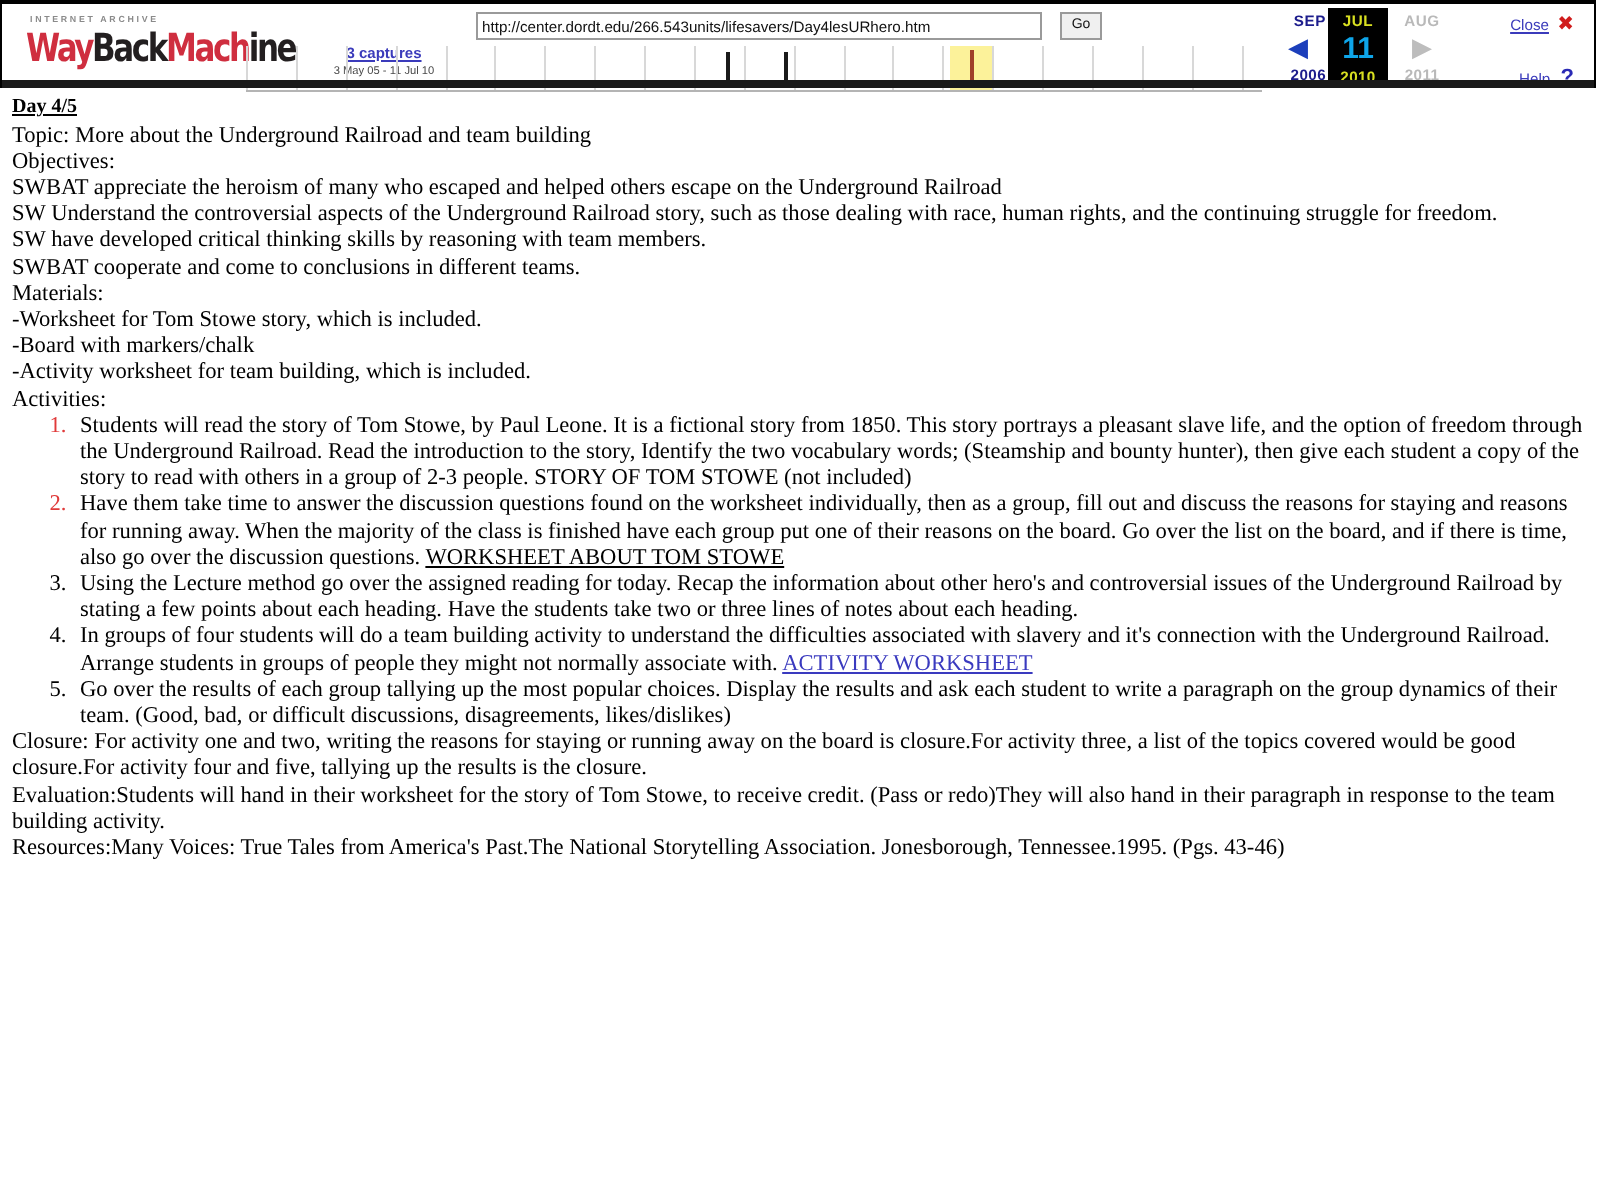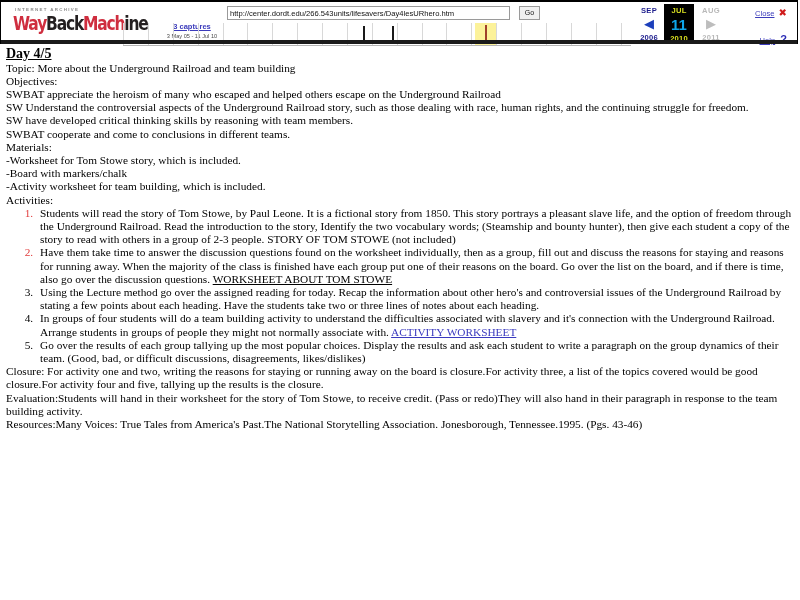--- a/index.html
+++ b/index.html
@@ -88,21 +88,21 @@
   .wm-captures-range {
     font-size: 5.6px;
     color: #4a4a4a;
     white-space: nowrap;
     margin-top: 2px;
   }
 
   
   .wm-urlrow {
     position: absolute;
-    left: 226px;
+    left: 237px;
     top: 4px;
     width: 330px;
     height: 15px;
   }
   .wm-url {
     position: absolute;
     left: 0; top: 0;
     width: 283px;
     height: 14px;
     box-sizing: border-box;
@@ -203,21 +203,21 @@
     font-weight: bold;
     line-height: 17px;
     color: #0ea5e9;
   }
   .wm-dn-yr {
     font-size: 7.6px;
     font-weight: bold;
     letter-spacing: 0.2px;
     line-height: 11px;
   }
-  .wm-dn-prev .wm-dn-mon, .wm-dn-prev .wm-dn-yr { color: #1c1c8c; }
+  .wm-dn-prev .wm-dn-mon, .wm-dn-prev .wm-dn-yr { color: #1c1c8c; text-align: right; }
   .wm-dn-prev .wm-dn-arrow { color: #1c3fbb; }
   .wm-dn-next .wm-dn-mon, .wm-dn-next .wm-dn-yr { color: #b9b9b9; }
   .wm-dn-next .wm-dn-arrow { color: #bdbdbd; }
   .wm-dn-cur .wm-dn-mon { color: #d9e021; }
   .wm-dn-cur .wm-dn-yr  { color: #d9e021; }
 
   
   .wm-close, .wm-help {
     position: absolute;
     right: 10px;
@@ -239,21 +239,21 @@
   
   .doc {
     padding: 3px 6px 0 6px;
     font-size: 11.3px;
     line-height: 13.2px;
   }
   .doc p { margin: 0; }
   .hdr-day {
     font-weight: bold;
     text-decoration: underline;
-    font-size: 14px;
+    font-size: 10px;
     line-height: 14.5px;
   }
   .lbl { font-weight: normal; }
   .doc ol {
     margin: 0;
     padding-left: 30px;
     list-style-type: decimal;
   }
   .doc ol li {
     margin: 0;

